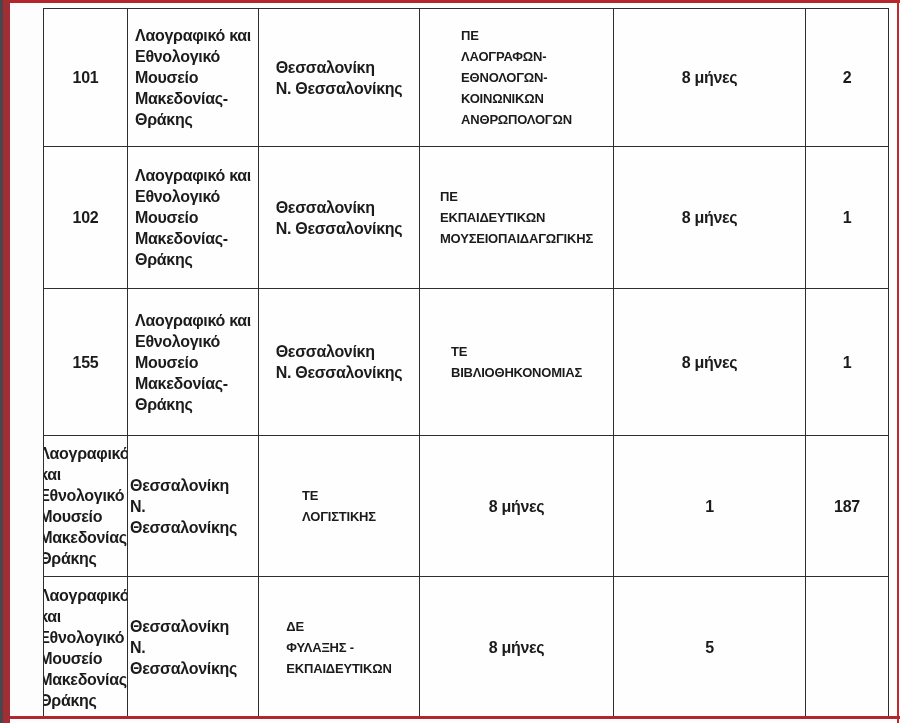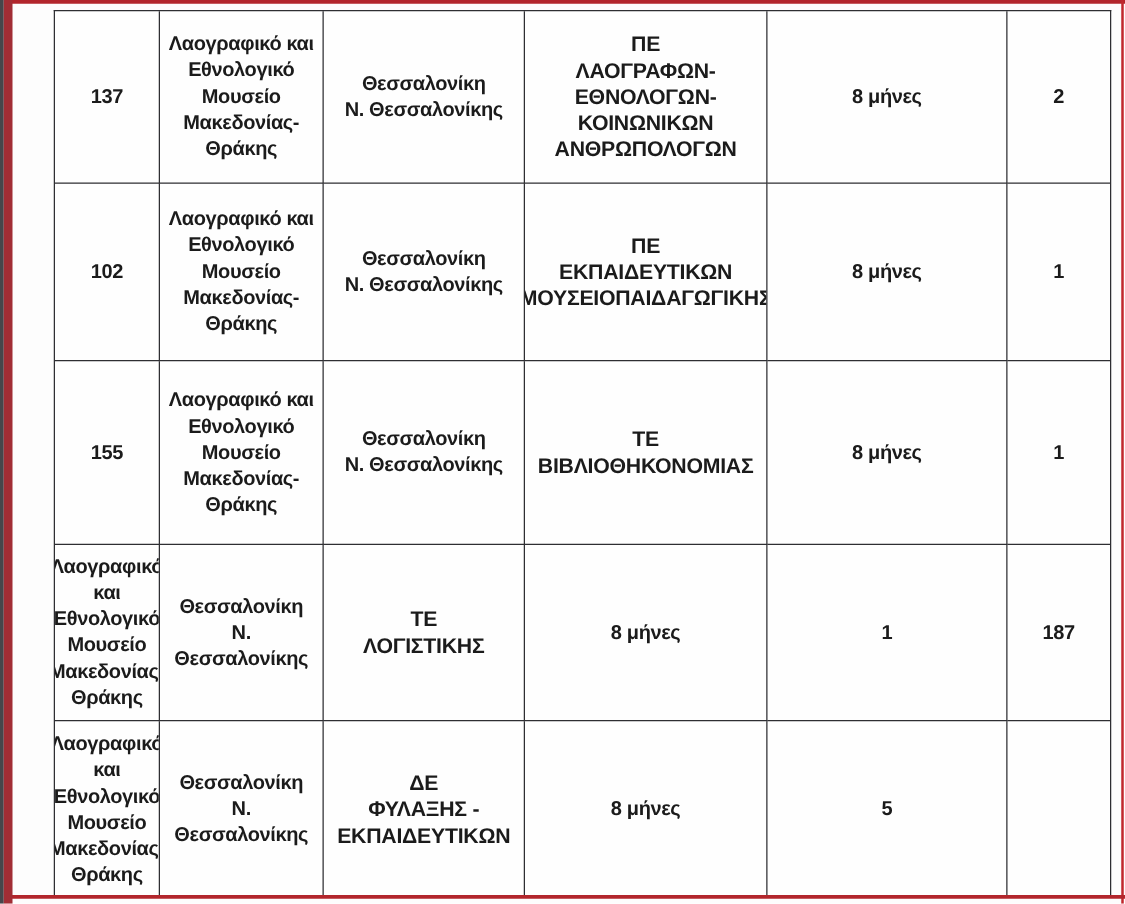--- a/index.html
+++ b/index.html
@@ -24,47 +24,47 @@
     border: 1.6px solid #2e2e32; border-bottom: none;
     display: grid;
     grid-template-columns: 84px 131px 161px 194px 192px 1fr;
     grid-template-rows: 138px 142px 147px 141px 141px;
     background: #fefefe;
   }
   .cell {
     border-right: 1.6px solid #2e2e32;
     border-bottom: 1.6px solid #2e2e32;
     display: flex; align-items: center; justify-content: center;
-    text-align: center;
+    text-align: left;
     white-space: pre-line;
     font-weight: bold;
     color: #1b1b1b;
     font-size: 16px;
     line-height: 21px;
     letter-spacing: -0.3px;
     padding: 4px 2px;
     overflow: hidden;
   }
   .cell:nth-child(6n) { border-right: none; }
   .cell:nth-child(n+25) { border-bottom: none; }
-  .c-spec { font-size: 17px; letter-spacing: -0.2px; line-height: 21px; }
+  .c-spec { font-size: 13px; letter-spacing: -0.2px; line-height: 21px; }
 </style>
 </head>
 <body>
 
 <div class="stage">
 
   <div class="edge-dark"></div>
   <div class="edge-bar"></div>
   <div class="rule-top"></div>
   <div class="rule-right"></div>
 
   <div class="doc-table">
 
-    <div class="cell c-code">137</div>
+    <div class="cell c-code">101</div>
     <div class="cell c-inst">Λαογραφικό και
 Εθνολογικό
 Μουσείο
 Μακεδονίας-
 Θράκης</div>
     <div class="cell c-loc">Θεσσαλονίκη
 Ν. Θεσσαλονίκης</div>
     <div class="cell c-spec">ΠΕ
 ΛΑΟΓΡΑΦΩΝ-
 ΕΘΝΟΛΟΓΩΝ-

